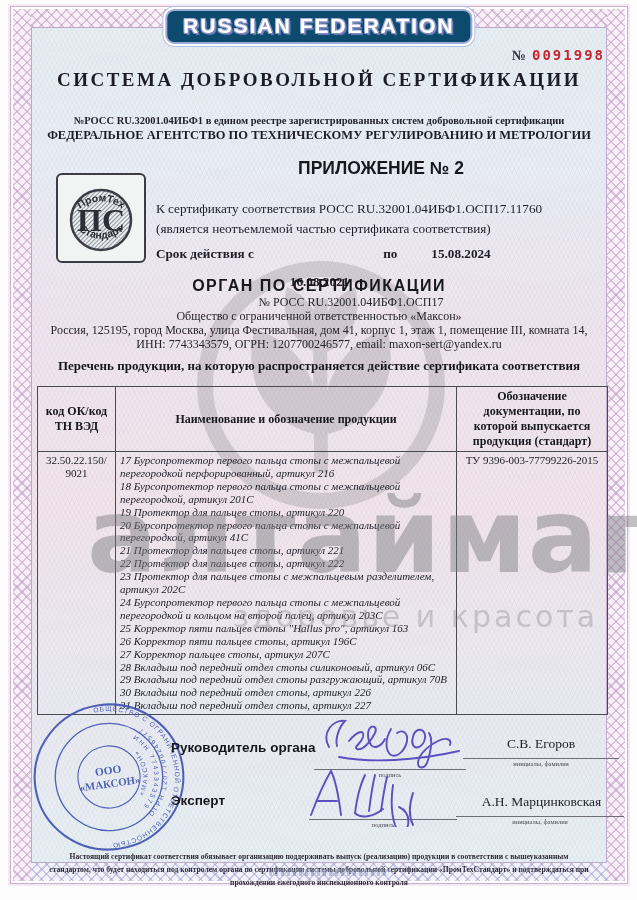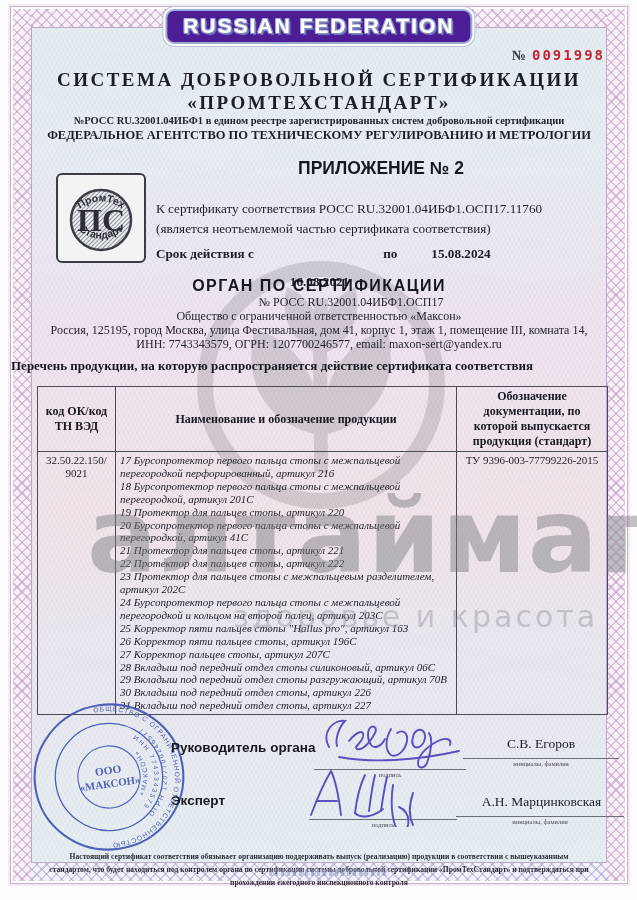--- a/index.html
+++ b/index.html
@@ -20,21 +20,21 @@
   .inner{position:absolute;inset:20px;border:1px solid #bda9c8;
       background:
        linear-gradient(180deg,#e6eef2 0%,#e8edf4 16%,#efe4ee 36%,#f1e4ea 58%,#eae9f0 78%,#e6eff2 100%);}
   .inner::after{content:"";position:absolute;inset:0;pointer-events:none;background:
        repeating-linear-gradient(63deg, rgba(170,140,180,.07) 0 1px, transparent 1px 4px),
        repeating-linear-gradient(-63deg, rgba(130,160,200,.07) 0 1px, transparent 1px 4px);}
   .abs{position:absolute;}
 
   
   .banner{position:absolute;left:50%;top:2px;transform:translateX(-50%);
-      background:#c6cfeа;background-color:#4c1d95;border:2px solid #9da9d6;border-radius:9px;
+      background:#c6cfeа;background-color:#0c4a6e;border:2px solid #9da9d6;border-radius:9px;
       box-shadow:0 0 0 2px #ffffff,0 0 0 3px #b7c0e0;padding:3px 16px 4px;z-index:6;}
   .banner span{font-family:"Liberation Sans",sans-serif;font-weight:bold;font-size:21px;
       letter-spacing:2px;color:#ffffff;
       text-shadow:1px 1px 0 #7f8cc2,-1px -1px 0 #a5b0da,1px -1px 0 #8f9bcc,-1px 1px 0 #8f9bcc,2px 2px 1px #6f7cb5;}
 
   .cert-no{font-family:"DejaVu Sans Mono",monospace;font-size:14px;z-index:5;}
   .cert-no .pfx{color:#3a3a46;font-family:"Liberation Serif",serif;font-weight:bold;margin-right:6px;}
   .cert-no .digits{color:#c32730;font-weight:bold;letter-spacing:2px;}
 
   .title1,.title2{width:100%;text-align:center;font-weight:bold;font-size:19px;letter-spacing:2.5px;color:#1d1d28;}
@@ -43,21 +43,21 @@
 
   .apx-title{left:150px;top:151px;width:440px;text-align:center;
       font-family:"Liberation Sans",sans-serif;font-weight:bold;font-size:17.5px;color:#17171f;}
   .apx-line{left:145px;top:192px;width:450px;font-size:13.2px;line-height:20px;color:#1d1d28;}
   .validity{left:145px;top:239px;width:460px;font-size:13.2px;font-weight:600;color:#1d1d28;display:flex;gap:0;}
   .validity .lbl{margin-right:36px;} .validity .d1{margin-right:34px;margin-top:28px;} .validity .po{margin-right:34px;}
 
   .org-title{left:0;top:270px;width:100%;text-align:center;font-family:"Liberation Sans",sans-serif;
       font-weight:bold;font-size:16px;letter-spacing:1.5px;color:#17171f;}
   .org-line{left:0;width:100%;text-align:center;font-size:12px;color:#23232e;}
-  .caption{left:0;top:351px;width:100%;text-align:left;font-weight:bold;font-size:13px;color:#17171f;}
+  .caption{left:0;top:351px;width:100%;text-align:center;font-weight:bold;font-size:13px;color:#17171f;}
 
   table.products{position:absolute;left:26px;top:379px;width:570px;border-collapse:collapse;
       table-layout:fixed;background:transparent;}
   table.products th, table.products td{border:1px solid #4a4a55;padding:2px 4px;vertical-align:middle;}
   table.products th{font-size:12px;font-weight:bold;height:60px;color:#17171f;}
   table.products td{vertical-align:top;font-size:11px;line-height:12.9px;}
   .col-code{width:78px;} .col-name{width:341px;} .col-doc{width:151px;}
   td.code,td.doc{text-align:center;padding-top:4px;}
   td.name{padding-left:5px;padding-top:4px;font-style:italic;}
   .item{margin:0;}
@@ -111,21 +111,20 @@
 
     <div class="banner">
       <span>RUSSIAN FEDERATION</span>
     </div>
 
     <div class="abs cert-no" style="right:22px;top:40px;">
       <span class="pfx">№</span><span class="digits">0091998</span>
     </div>
 
     <div class="abs title1" style="top:62px;">СИСТЕМА ДОБРОВОЛЬНОЙ СЕРТИФИКАЦИИ</div>
-    <div class="abs title2" style="top:85px;">«ПРОМТЕХСТАНДАРТ»</div>
     <div class="abs regline" style="top:108px;">№РОСС RU.32001.04ИБФ1 в едином реестре зарегистрированных систем добровольной сертификации</div>
     <div class="abs agency" style="top:121px;">ФЕДЕРАЛЬНОЕ АГЕНТСТВО ПО ТЕХНИЧЕСКОМУ РЕГУЛИРОВАНИЮ И МЕТРОЛОГИИ</div>
 
     <div class="abs apx-title">ПРИЛОЖЕНИЕ № 2</div>
 
     <svg class="abs logo" style="left:42px;top:163px;" width="96" height="96" viewBox="0 0 96 96">
       <defs>
         <pattern id="hatch" width="3" height="3" patternUnits="userSpaceOnUse" patternTransform="rotate(45)">
           <rect width="3" height="3" fill="#e9eef0"></rect>
             <line x1="0" y1="0" x2="0" y2="3" stroke="#3c3c46" stroke-width="1"></line>

